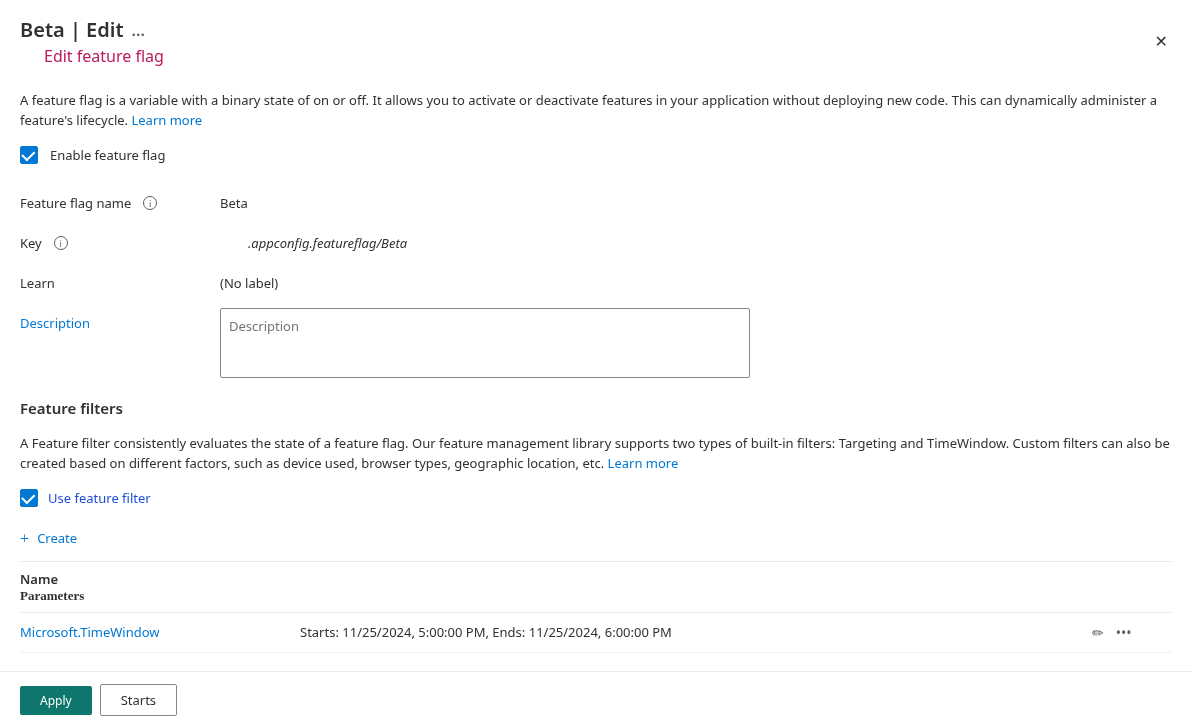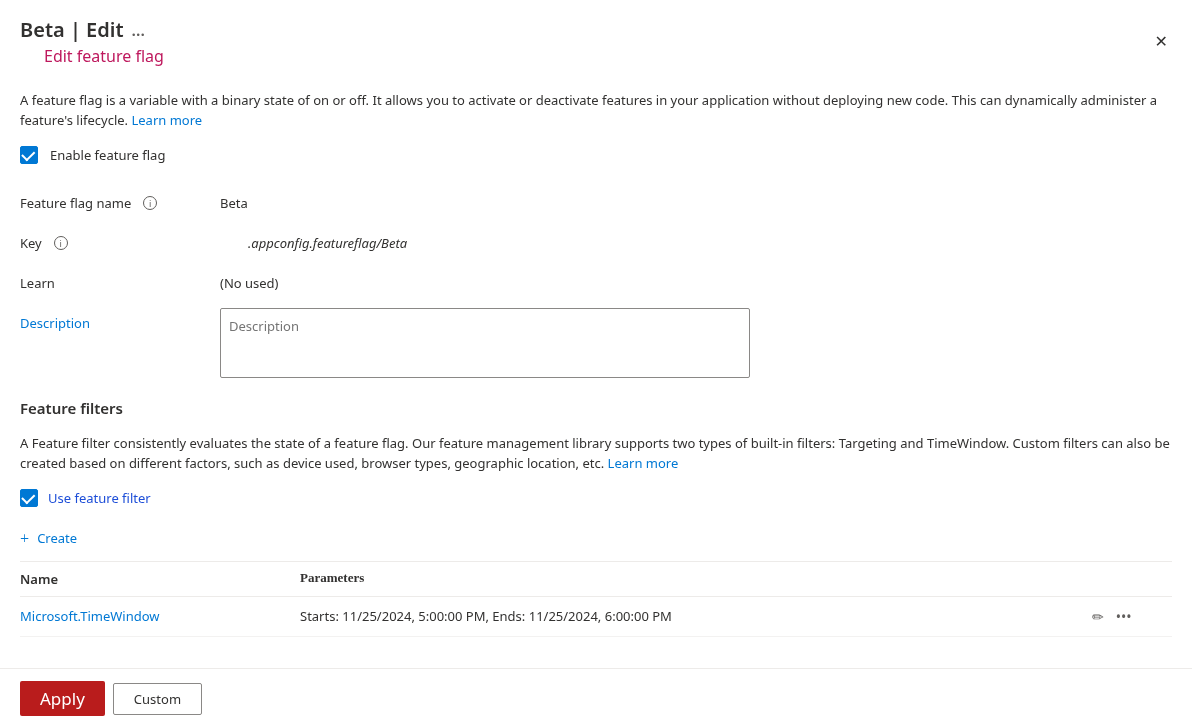--- a/index.html
+++ b/index.html
@@ -208,20 +208,21 @@
     }
     .divider {
       border: none;
       border-top: 1px solid #edebe9;
       margin-bottom: 0;
     }
     .table-header {
       display: flex;
       padding: 8px 0;
       border-bottom: 1px solid #edebe9;
+      flex-direction: column;
     }
     .table-header-cell {
       font-size: 13px;
       font-weight: 600;
       color: #323130;
     }
     .col-name { width: 280px; }
     .col-params { flex: 1; font-family: Liberation Serif, serif; }
     .col-actions { width: 80px; }
     .table-row {
@@ -255,25 +256,25 @@
     }
     .panel-footer {
       padding: 12px 20px;
       border-top: 1px solid #edebe9;
       display: flex;
       align-items: center;
       gap: 8px;
       flex-shrink: 0;
     }
     .btn-apply {
-      background: #b91c1c;
+      background: #0f766e;
       color: #ffffff;
       border: none;
       padding: 6px 20px;
-      font-size: 17px;
+      font-size: 12px;
       font-family: 'Segoe UI', system-ui, sans-serif;
       cursor: pointer;
       border-radius: 2px;
       min-width: 60px;
     }
     .btn-discard {
       background: #ffffff;
       color: #323130;
       border: 1px solid #8a8886;
       padding: 6px 20px;
@@ -332,21 +333,21 @@
           <span>Key</span>
           <span class="info-icon">i</span>
         </div>
         <div class="form-value key-value">.appconfig.featureflag/Beta</div>
       </div>
 
       <div class="form-row">
         <div class="form-label">
           <span>Learn</span>
         </div>
-        <div class="form-value no-label">(No used)</div>
+        <div class="form-value no-label">(No label)</div>
       </div>
 
       <div class="form-row">
         <div class="form-label">
           <span class="description-label">Description</span>
         </div>
         <div style="flex:1;">
           <textarea class="description-input" placeholder="Description" style=""></textarea>
         </div>
       </div>
@@ -386,15 +387,15 @@
         <span class="action-icon" title="Edit">✏</span>
         <span class="action-icon" title="More options">•••</span>
       </div>
     </div>
         </div>
     </div>
   </div>
 
   <div class="panel-footer">
     <button class="btn-apply">Apply</button>
-    <button class="btn-discard">Custom</button>
+    <button class="btn-discard">Starts</button>
   </div>
 </div>
 
 </body></html>

